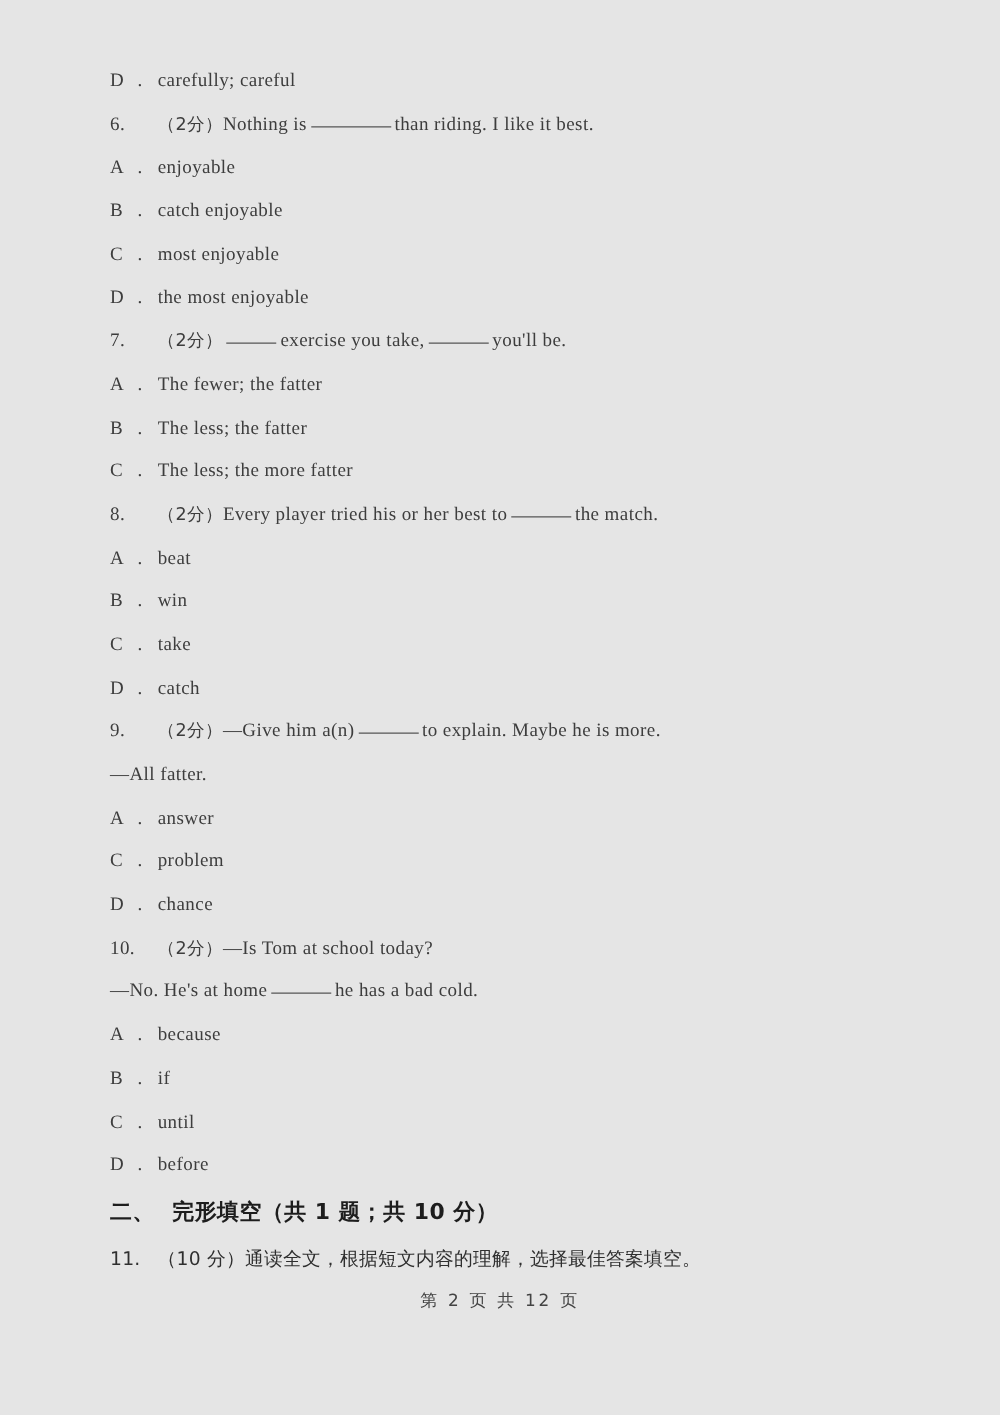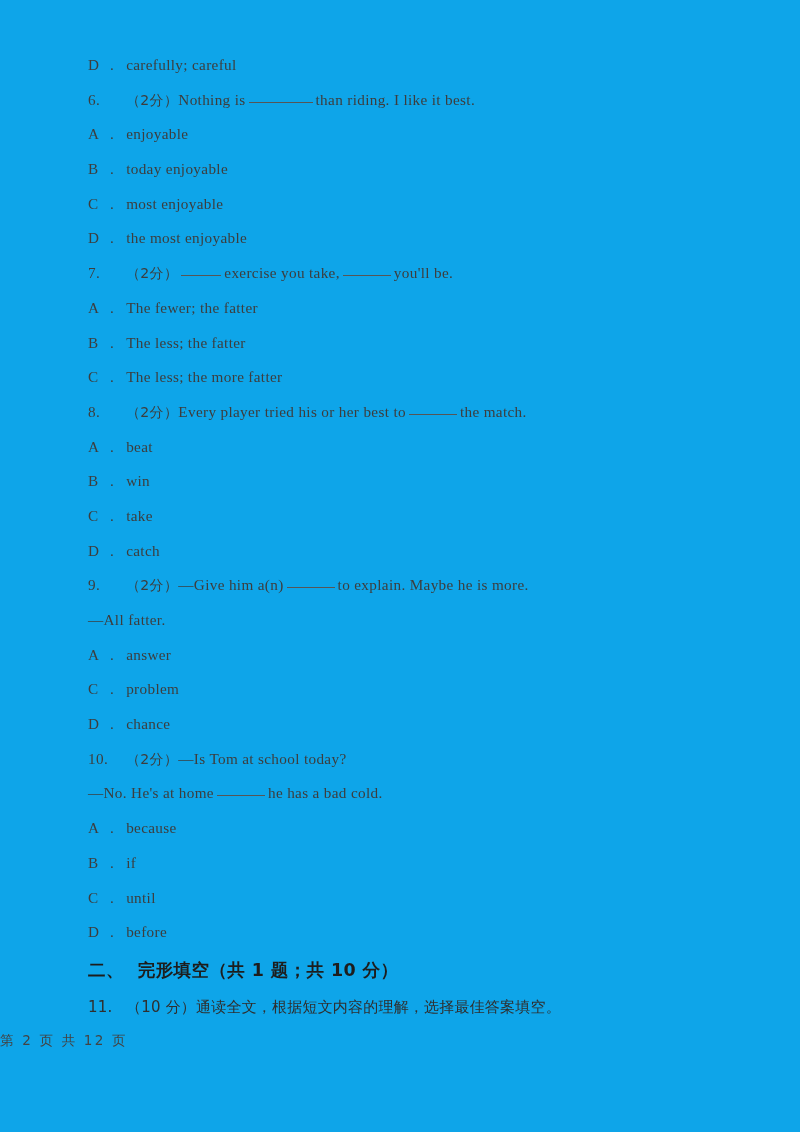--- a/index.html
+++ b/index.html
@@ -14,21 +14,21 @@
     position: relative;
     overflow: hidden;
     font-family: "Liberation Serif", "DejaVu Serif", serif;
     color: #3b3b3b;
     -webkit-font-smoothing: antialiased;
   }
 
   .page {
     position: absolute;
     inset: 0;
-    background: #0ea5e9;
+    background: #e5e5e5;
   }
 
   .content {
     position: absolute;
     left: 88px;
     top: 48px;
     right: 40px;
   }
 
   
@@ -106,20 +106,21 @@
     font-size: 15px;
     letter-spacing: 0.2px;
     color: #2f2f2f;
   }
 
   .footer {
     position: absolute;
     left: 0;
     right: 0;
     top: 1032px;
+    text-align: center;
     font-family: "DejaVu Sans", "Liberation Sans", sans-serif;
     font-size: 13.5px;
     color: #434343;
     letter-spacing: 2.2px;
     white-space: nowrap;
   }
 </style>
 </head>
 <body>
 
@@ -130,21 +131,21 @@
       <span class="opt-letter">D</span><span>.</span><span class="gap-s"></span><span>carefully; careful</span>
     </div>
 
     <div class="line stem">
       <span class="num">6.</span><span class="gap-s"></span><span class="marks">（2分）</span><span>Nothing is</span><span class="blank b7"></span><span>than riding. I like it best.</span>
     </div>
     <div class="line option">
       <span class="opt-letter">A</span><span>.</span><span class="gap-s"></span><span>enjoyable</span>
     </div>
     <div class="line option">
-      <span class="opt-letter">B</span><span>.</span><span class="gap-s"></span><span>today enjoyable</span>
+      <span class="opt-letter">B</span><span>.</span><span class="gap-s"></span><span>catch enjoyable</span>
     </div>
     <div class="line option">
       <span class="opt-letter">C</span><span>.</span><span class="gap-s"></span><span>most enjoyable</span>
     </div>
     <div class="line option">
       <span class="opt-letter">D</span><span>.</span><span class="gap-s"></span><span>the most enjoyable</span>
     </div>
 
     <div class="line stem">
       <span class="num">7.</span><span class="gap-s"></span><span class="marks">（2分）</span><span class="blank b4"></span><span>exercise you take,</span><span class="blank b5"></span><span>you'll be.</span>

